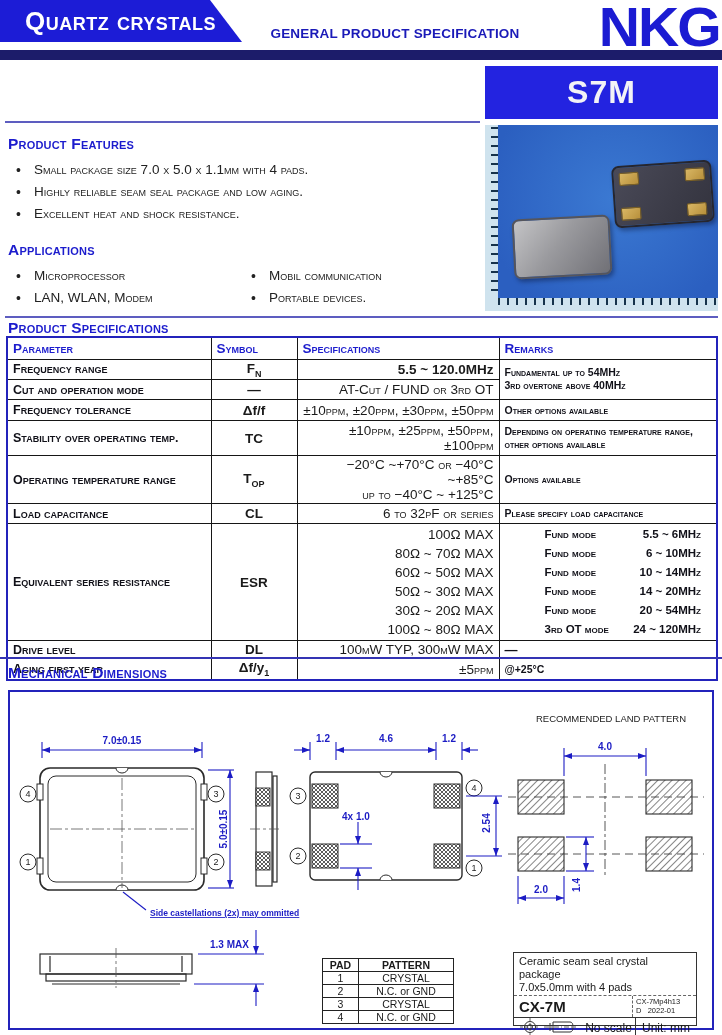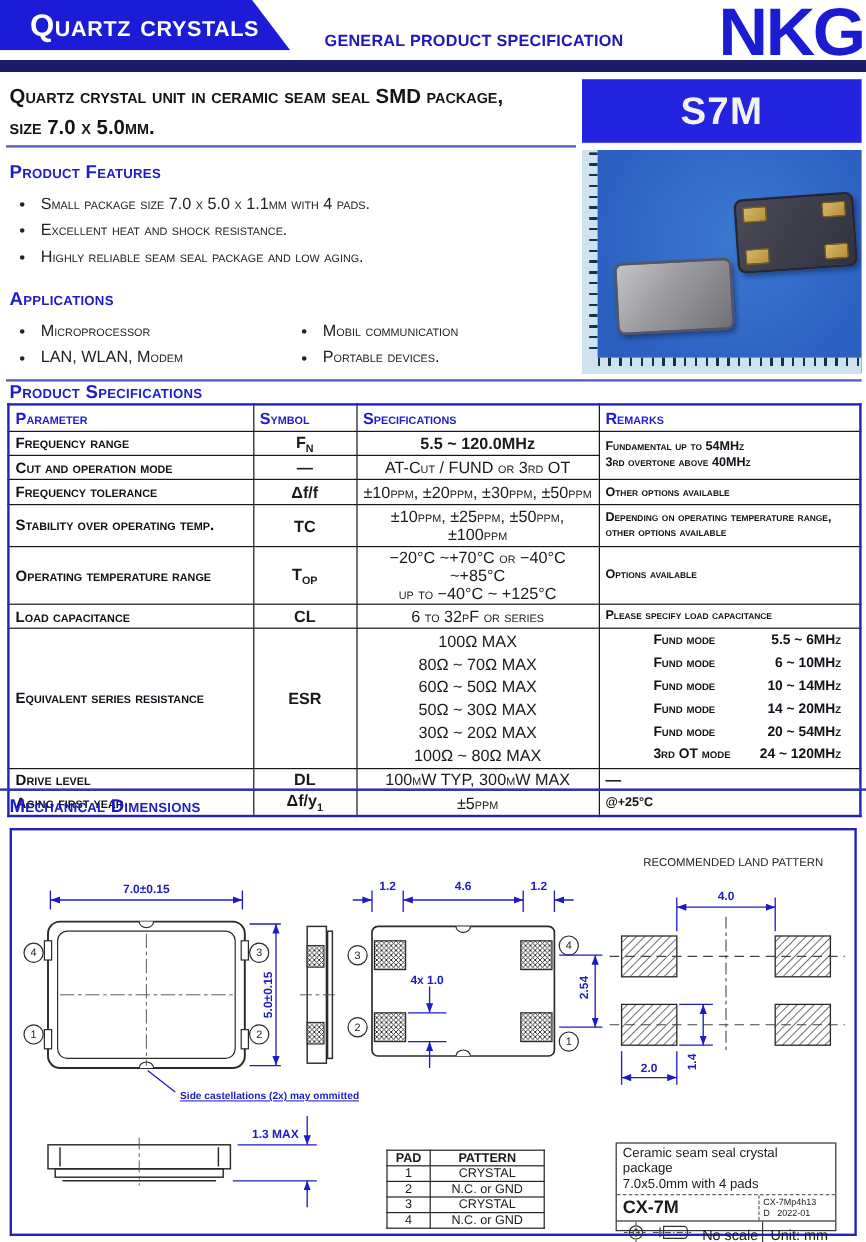--- a/index.html
+++ b/index.html
@@ -61,21 +61,21 @@
 
   
   .specs-head { position:absolute; left:8px; top:319px; }
   table.spec { position:absolute; left:6px; top:336px; width:710px; border-collapse:collapse;
                border:2px solid #2323bb; table-layout:fixed; }
   table.spec td, table.spec th { border:1px solid #161616; padding:1px 5px; vertical-align:middle; }
   table.spec th { color:#1c1ccd; font-size:13.5px; text-align:left; height:22px; }
   td.param { font-size:12.5px; font-weight:600; color:#101018; }
   td.sym   { text-align:center; font-size:13.5px; font-weight:600; }
   td.sym sub { font-size:9px; }
-  td.spv   { text-align:center; font-size:13.5px; }
+  td.spv   { text-align:right; font-size:13.5px; }
   td.rmk   { font-size:10.5px; font-weight:600; color:#101018; line-height:13px; }
   .spec-bold { font-weight:bold; font-size:14px; }
   .esr-spec div { line-height:19px; }
   .esr-rmk  div { display:flex; justify-content:space-between; line-height:19px; padding-right:10px;margin-left:40px; }
 
   
   .mech-head { position:absolute; left:8px; top:664px; }
   .mech-box { position:absolute; left:8px; top:690px; width:706px; height:340px; border:2px solid #2323bb; }
   .mech-box svg.draw { position:absolute; left:0; top:0; }
   svg text { font-family:"Liberation Sans", sans-serif; }
@@ -104,33 +104,29 @@
 
 <div class="page">
 
   <div class="hdr-shape">
     <span class="hdr-banner sc">Quartz crystals</span>
   </div>
   <div class="hdr-center">GENERAL PRODUCT SPECIFICATION</div>
   <div class="hdr-logo">NKG</div>
   <div class="hdr-navy"></div>
 
-  <div class="doc-title sc">
-    <div>Quartz crystal unit in ceramic seam seal SMD package,</div>
-    <div>size 7.0 x 5.0mm.</div>
-  </div>
   <div class="model-box">S7M</div>
   <div class="rule rule-title"></div>
 
   <div class="features">
     <div class="blue-head sc">Product Features</div>
     <ul class="blist sc">
       <li>Small  package size 7.0 x 5.0 x 1.1mm with 4 pads.</li>
+      <li>Highly reliable seam seal package and low aging.</li>
       <li>Excellent heat and shock resistance.</li>
-      <li>Highly reliable seam seal package and low aging.</li>
     </ul>
   </div>
 
   <div class="apps">
     <div class="blue-head sc">Applications</div>
     <div class="apps-cols">
       <ul class="blist sc">
         <li>Microprocessor</li>
         <li>LAN, WLAN, Modem</li>
       </ul>

